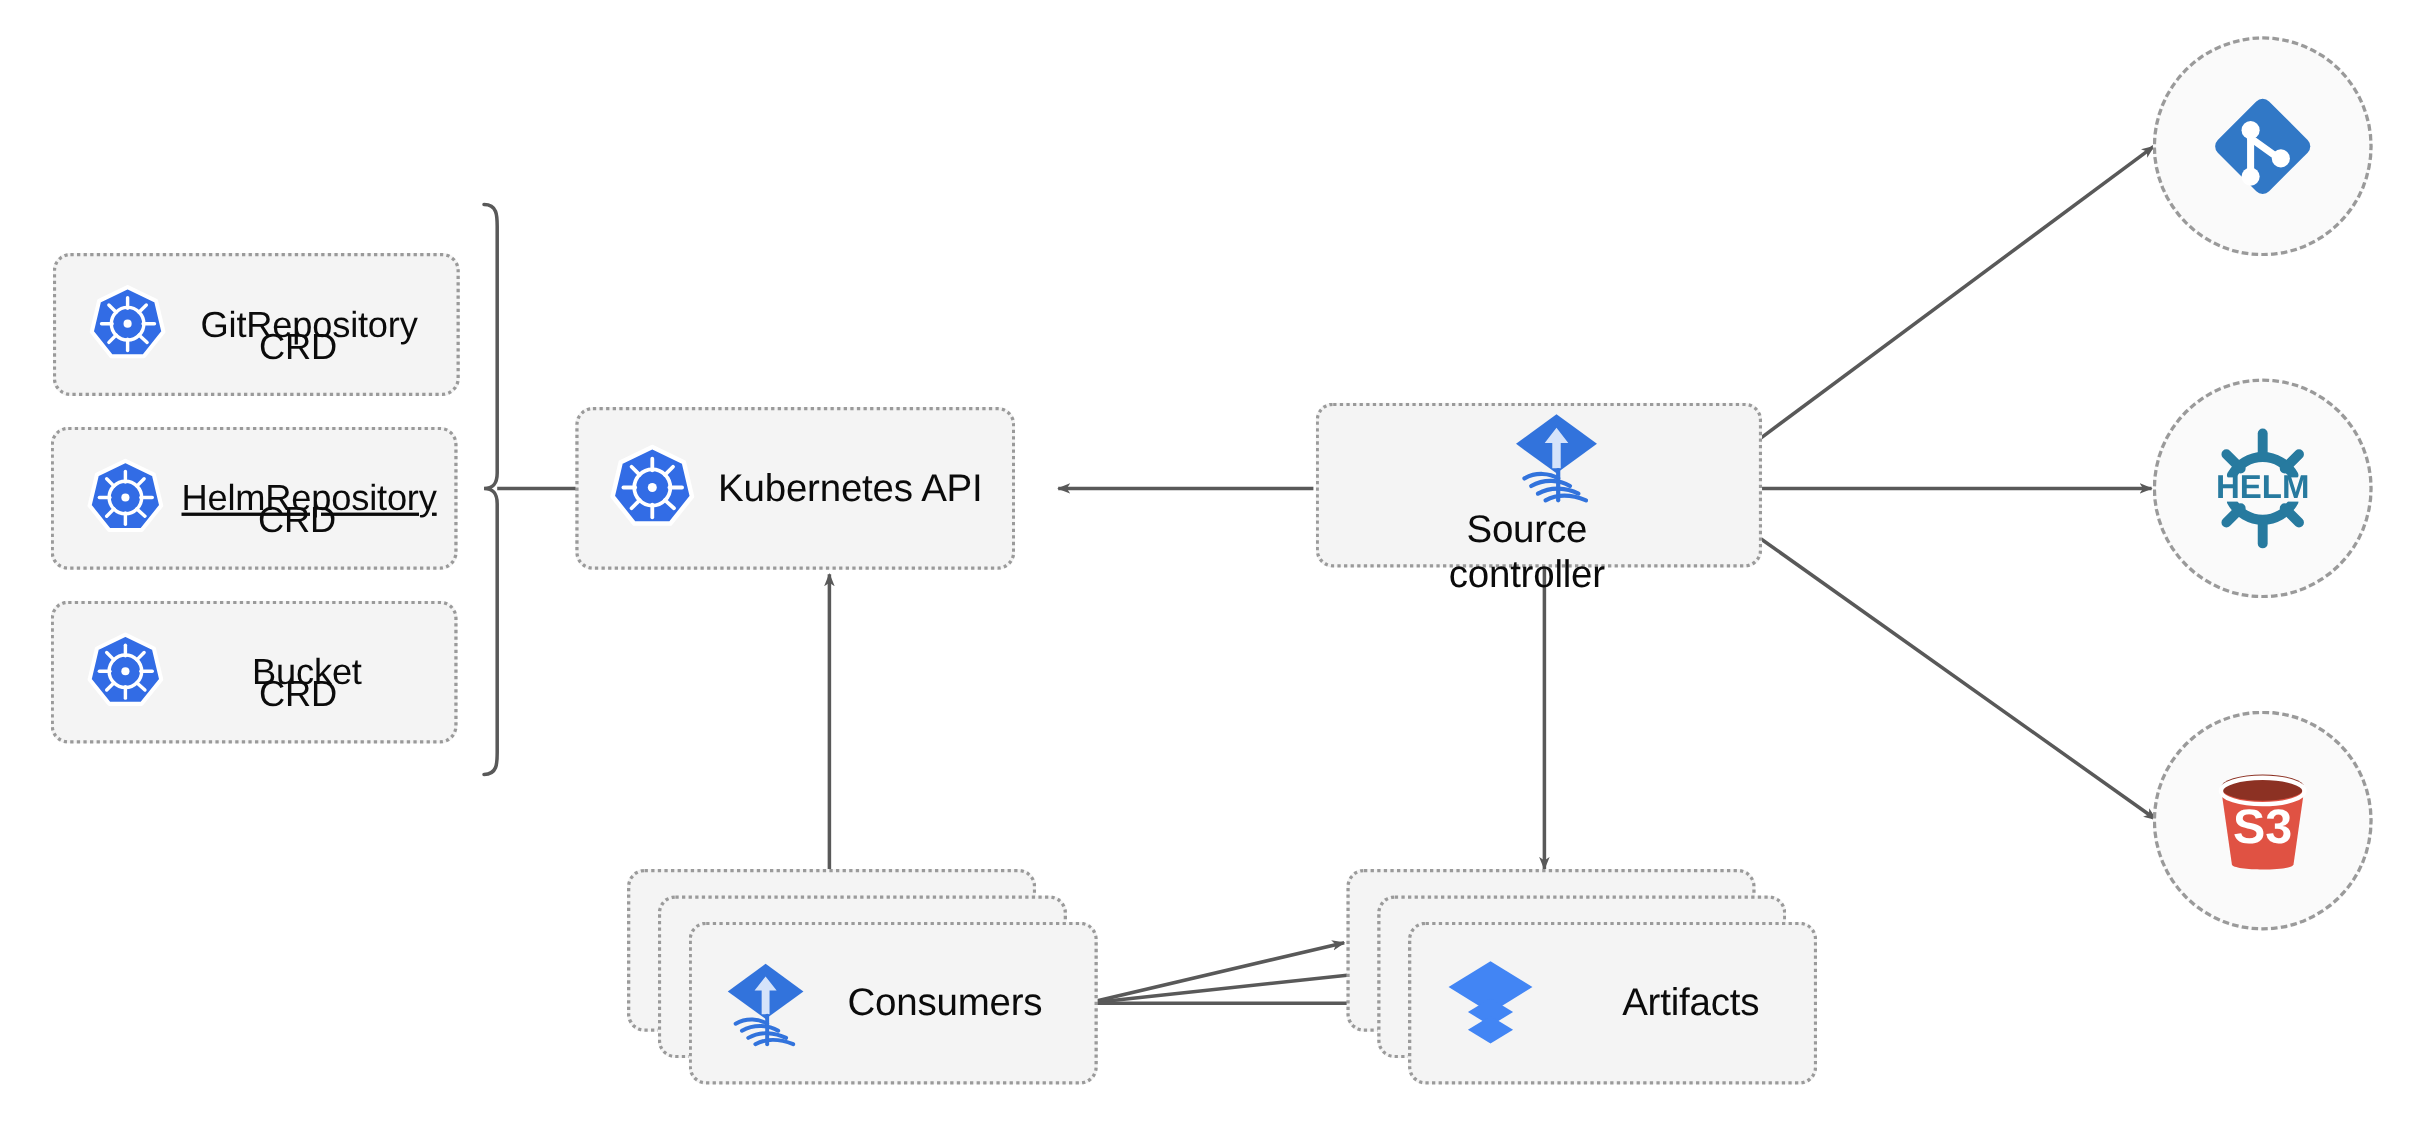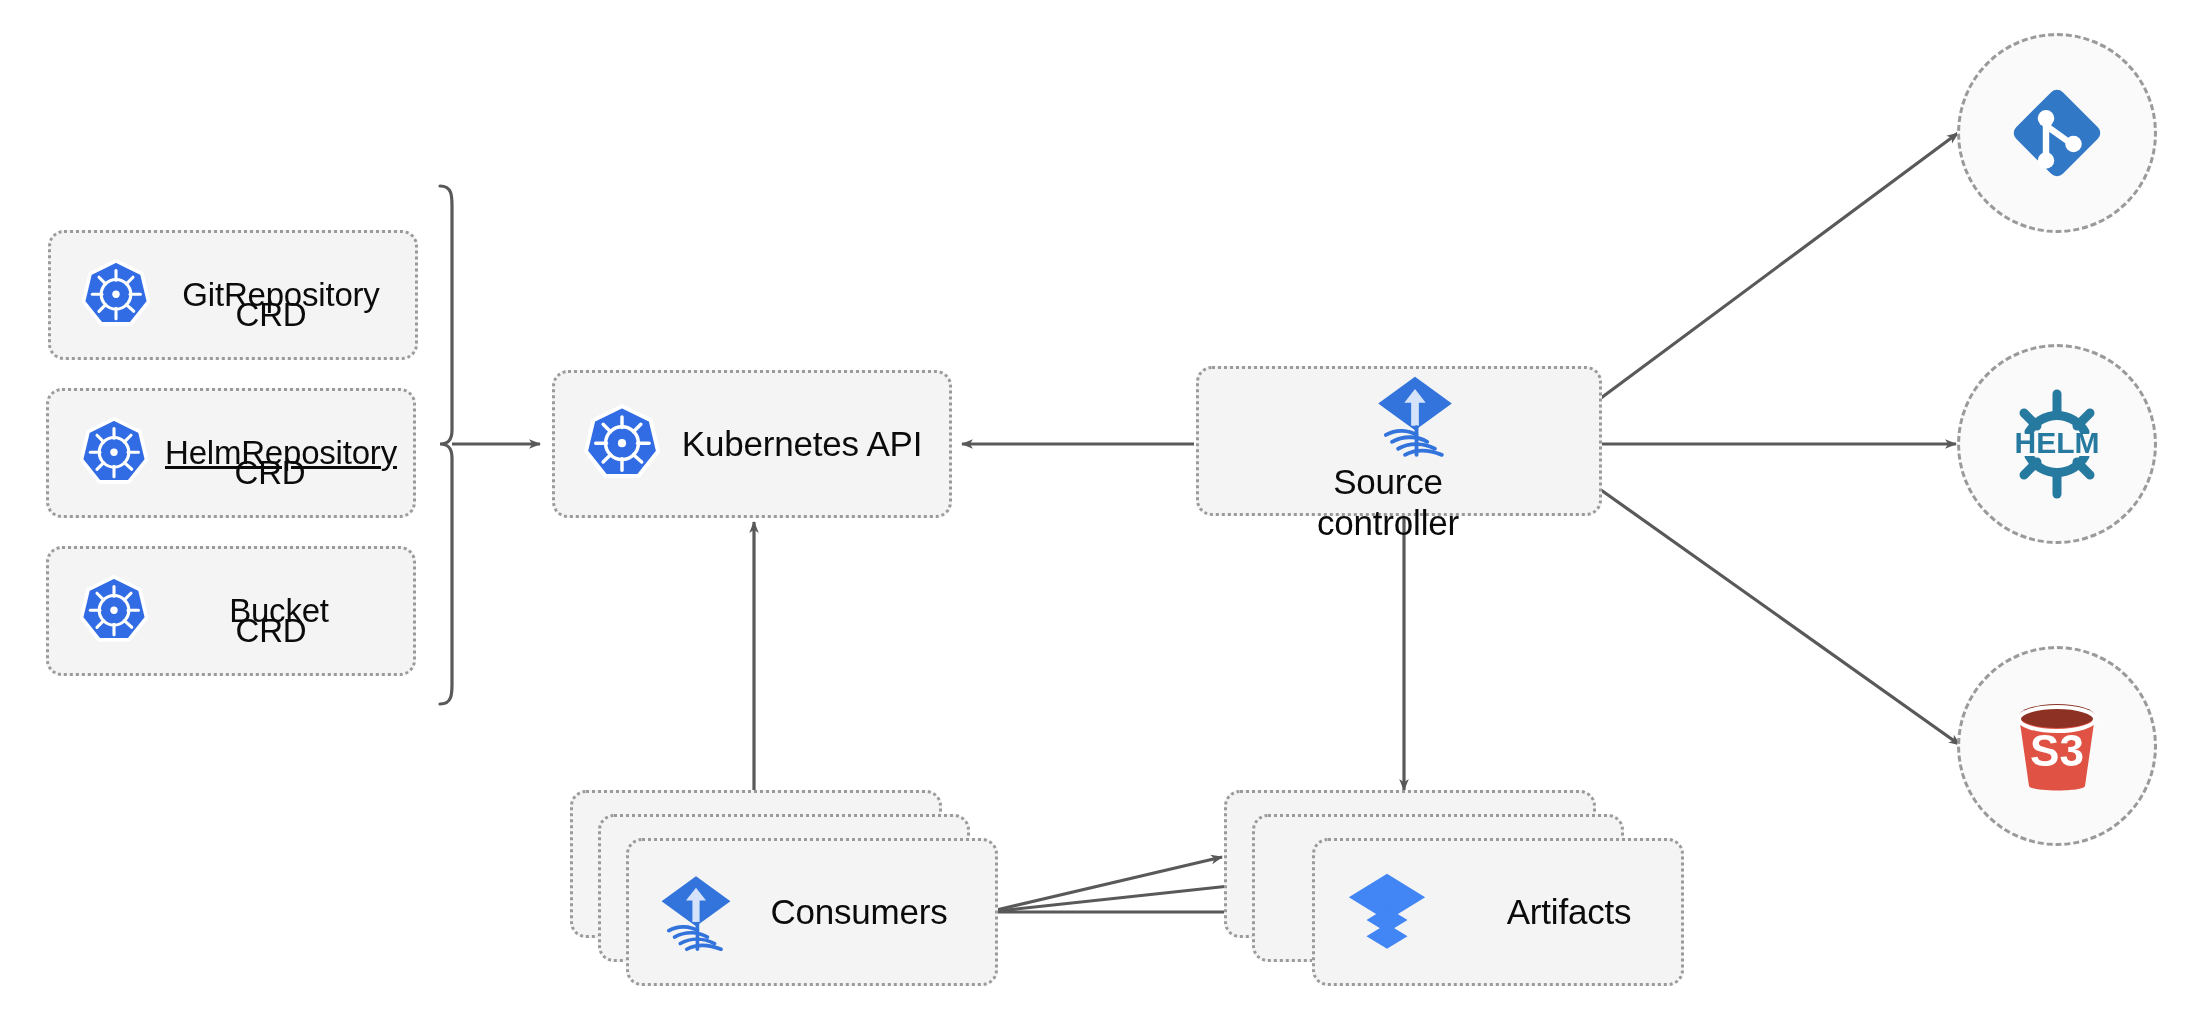--- a/index.html
+++ b/index.html
@@ -175,21 +175,21 @@
           <line x1="73" y1="26" x2="64" y2="35"></line>
           <line x1="36" y1="63" x2="27" y2="72"></line>
         </g>
         <circle cx="50" cy="49" r="5" fill="#ffffff"></circle>
       </svg>
     </span>
     <span class="node-label crd-label" style="flex:1; margin-left:10px; margin-right:16px;">Bucket</span>
   </div>
   <span class="node-label crd-label" style="position:absolute; left:146px; top:612px; width:250px; text-align:center;">CRD</span>
 
-  <div class="card" style="left:552px; top:370px; width:400px; height:148px;">
+  <div class="card" style="left:523px; top:370px; width:400px; height:148px;">
     <span class="icon-slot" style="margin-left:26px;">
       <svg width="82" height="82" viewBox="0 0 100 100" xmlns="http://www.w3.org/2000/svg">
         <polygon points="50,4 85,21 94,59 70,89 30,89 6,59 15,21" fill="#326ce5" stroke="#ffffff" stroke-width="5" stroke-linejoin="round"></polygon>
         <g fill="none" stroke="#ffffff" stroke-width="4.2" stroke-linecap="round">
           <circle cx="50" cy="49" r="20"></circle>
           <line x1="50" y1="17" x2="50" y2="30"></line>
           <line x1="50" y1="68" x2="50" y2="82"></line>
           <line x1="18" y1="49" x2="31" y2="49"></line>
           <line x1="69" y1="49" x2="83" y2="49"></line>
           <line x1="27" y1="26" x2="36" y2="35"></line>
@@ -235,21 +235,21 @@
           <path d="M47,112 C62,104 80,106 95,112"></path>
           <path d="M62,76 L62,112"></path>
         </g>
       </svg>
     </span>
     <span class="node-label" style="flex:1; margin-left:0px; margin-right:16px;">Consumers</span>
   </div>
 
   <div class="card-ghost" style="left:1224px; top:790px; width:372px; height:148px;"></div>
   <div class="card-ghost" style="left:1252px; top:814px; width:372px; height:148px;"></div>
-  <div class="card" style="left:1312px; top:838px; width:372px; height:148px;gap:48px;">
+  <div class="card" style="left:1280px; top:838px; width:372px; height:148px;gap:48px;">
     <span class="icon-slot" style="margin-left:28px;">
       <svg width="88" height="88" viewBox="0 0 120 120" xmlns="http://www.w3.org/2000/svg">
         <polygon points="60,8 112,40 60,72 8,40" fill="#4285f4"></polygon>
         <polygon points="60,54 88,71 60,88 32,71" fill="#4285f4"></polygon>
         <polygon points="60,76 88,93 60,110 32,93" fill="#4285f4"></polygon>
       </svg>
     </span>
     <span class="node-label" style="flex:1; margin-left:0px; margin-right:22px;">Artifacts</span>
   </div>
 

